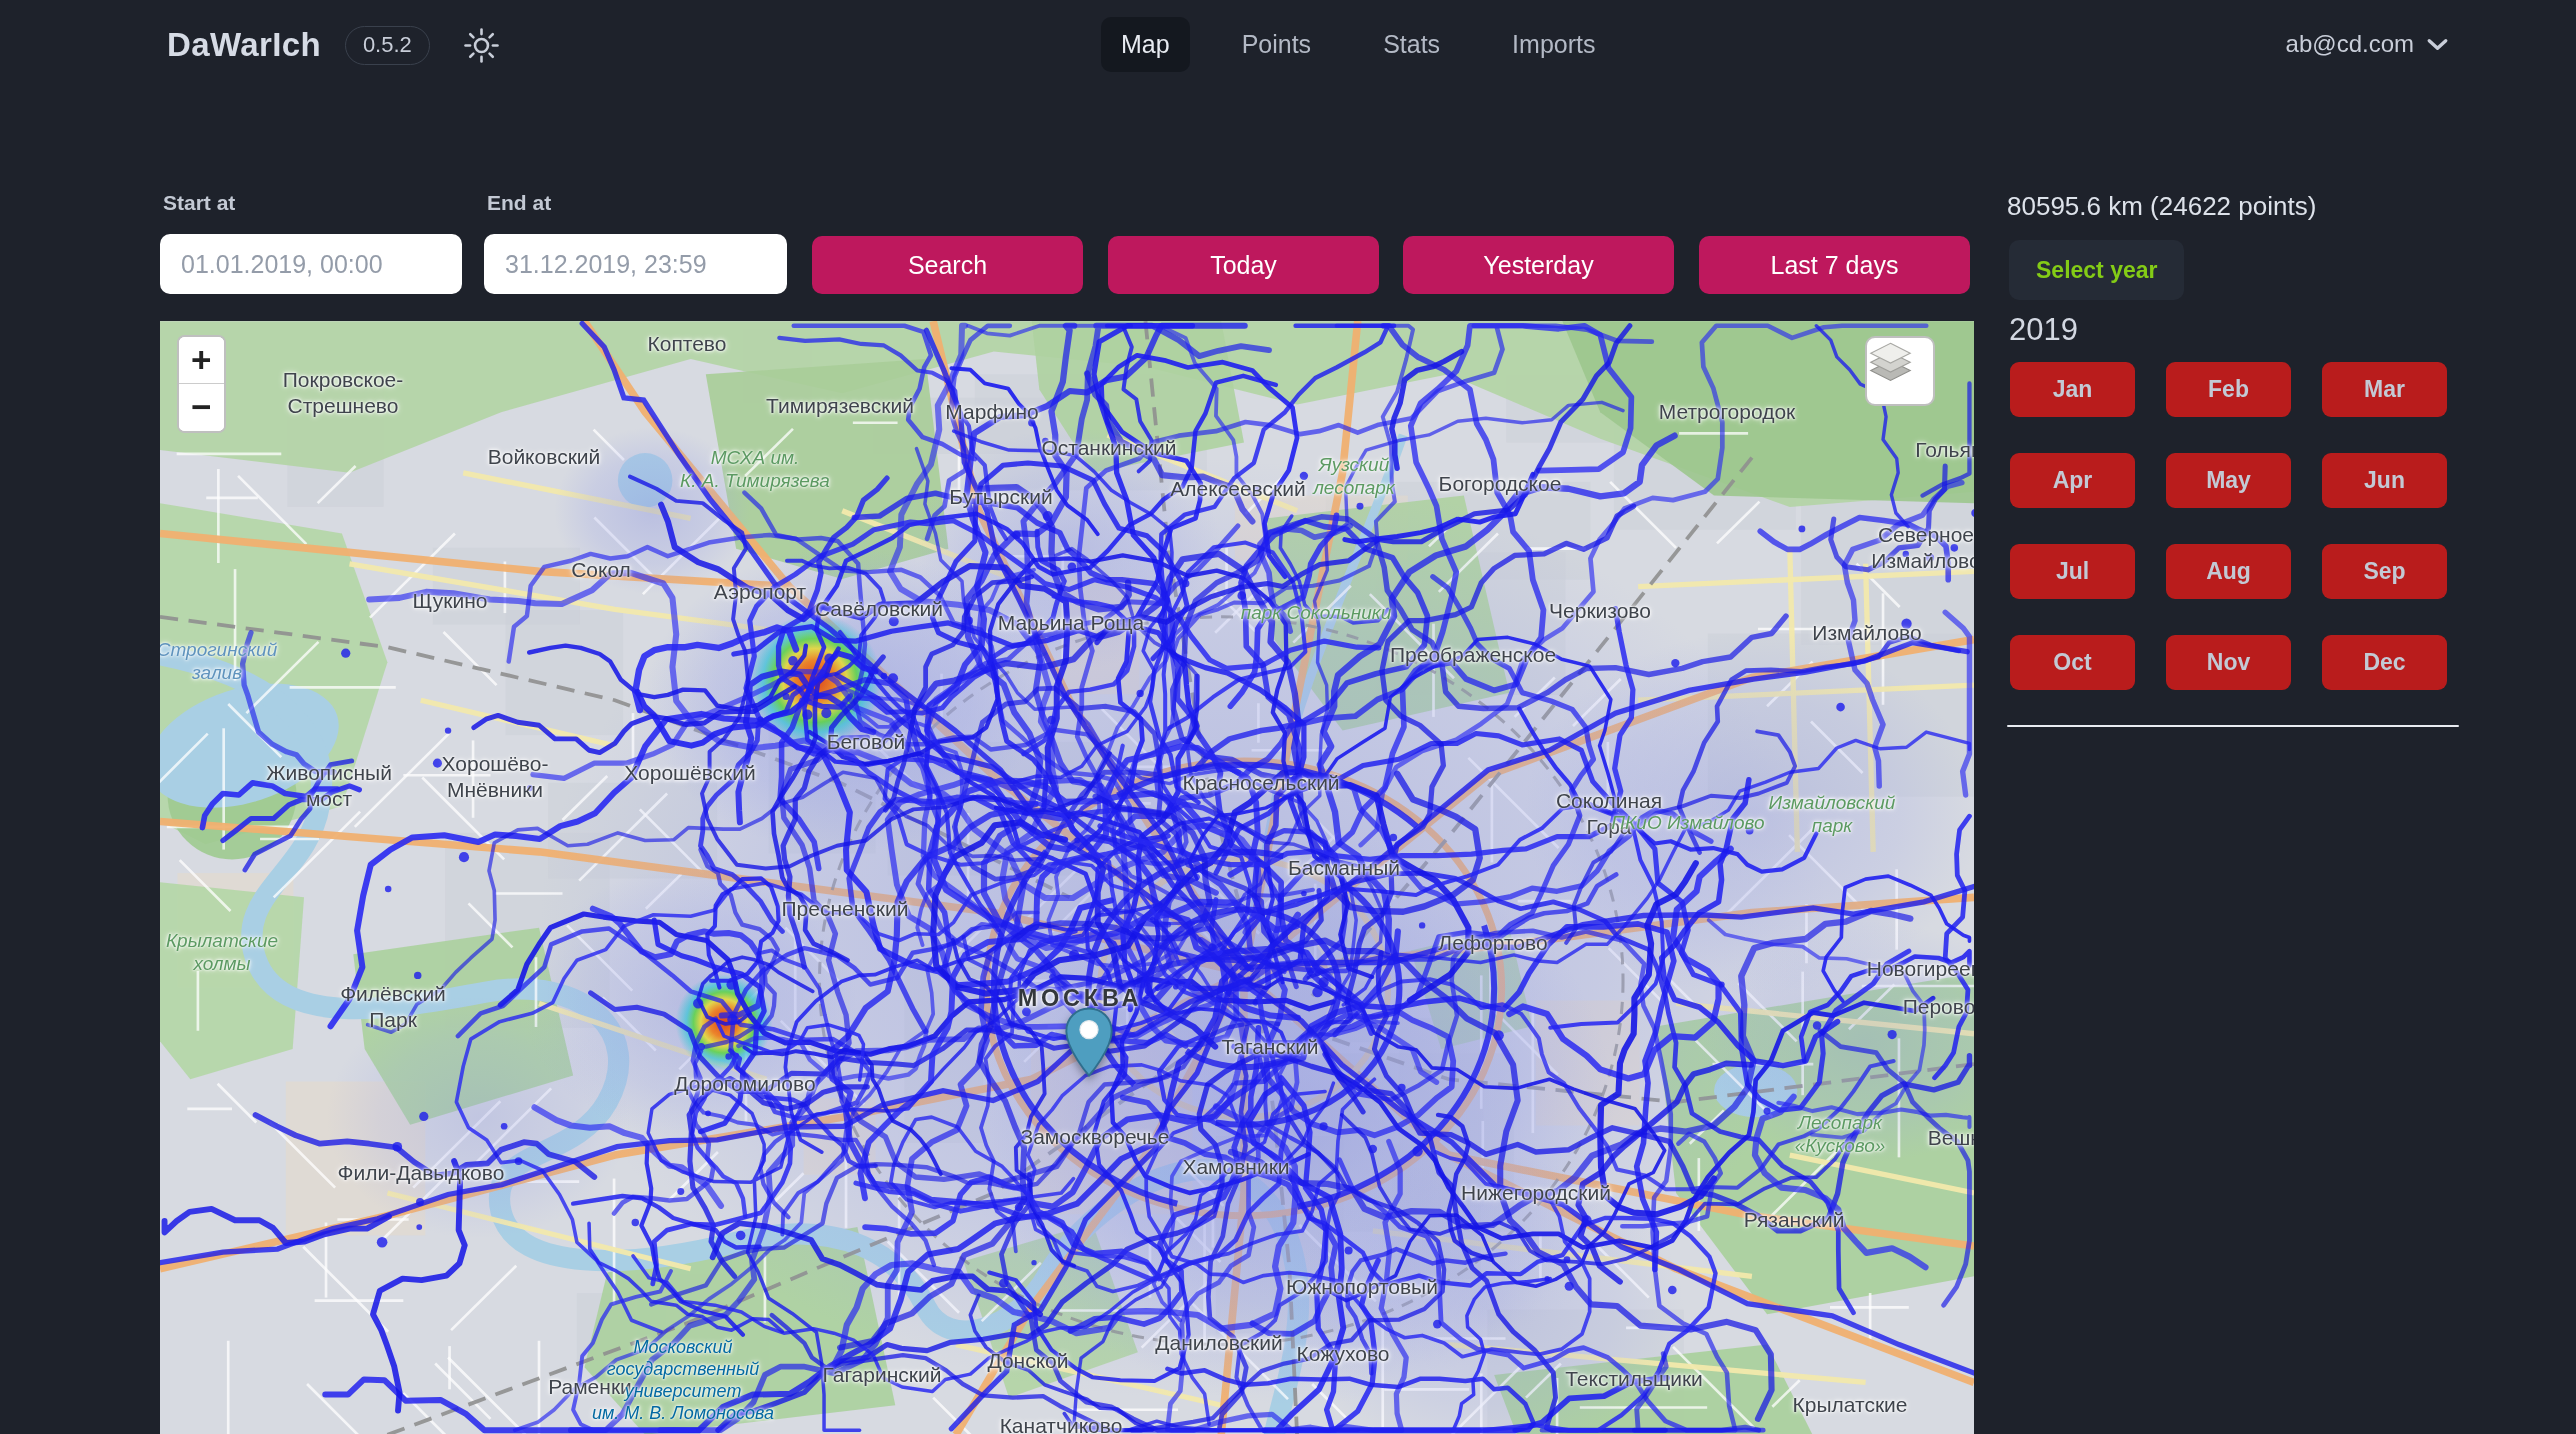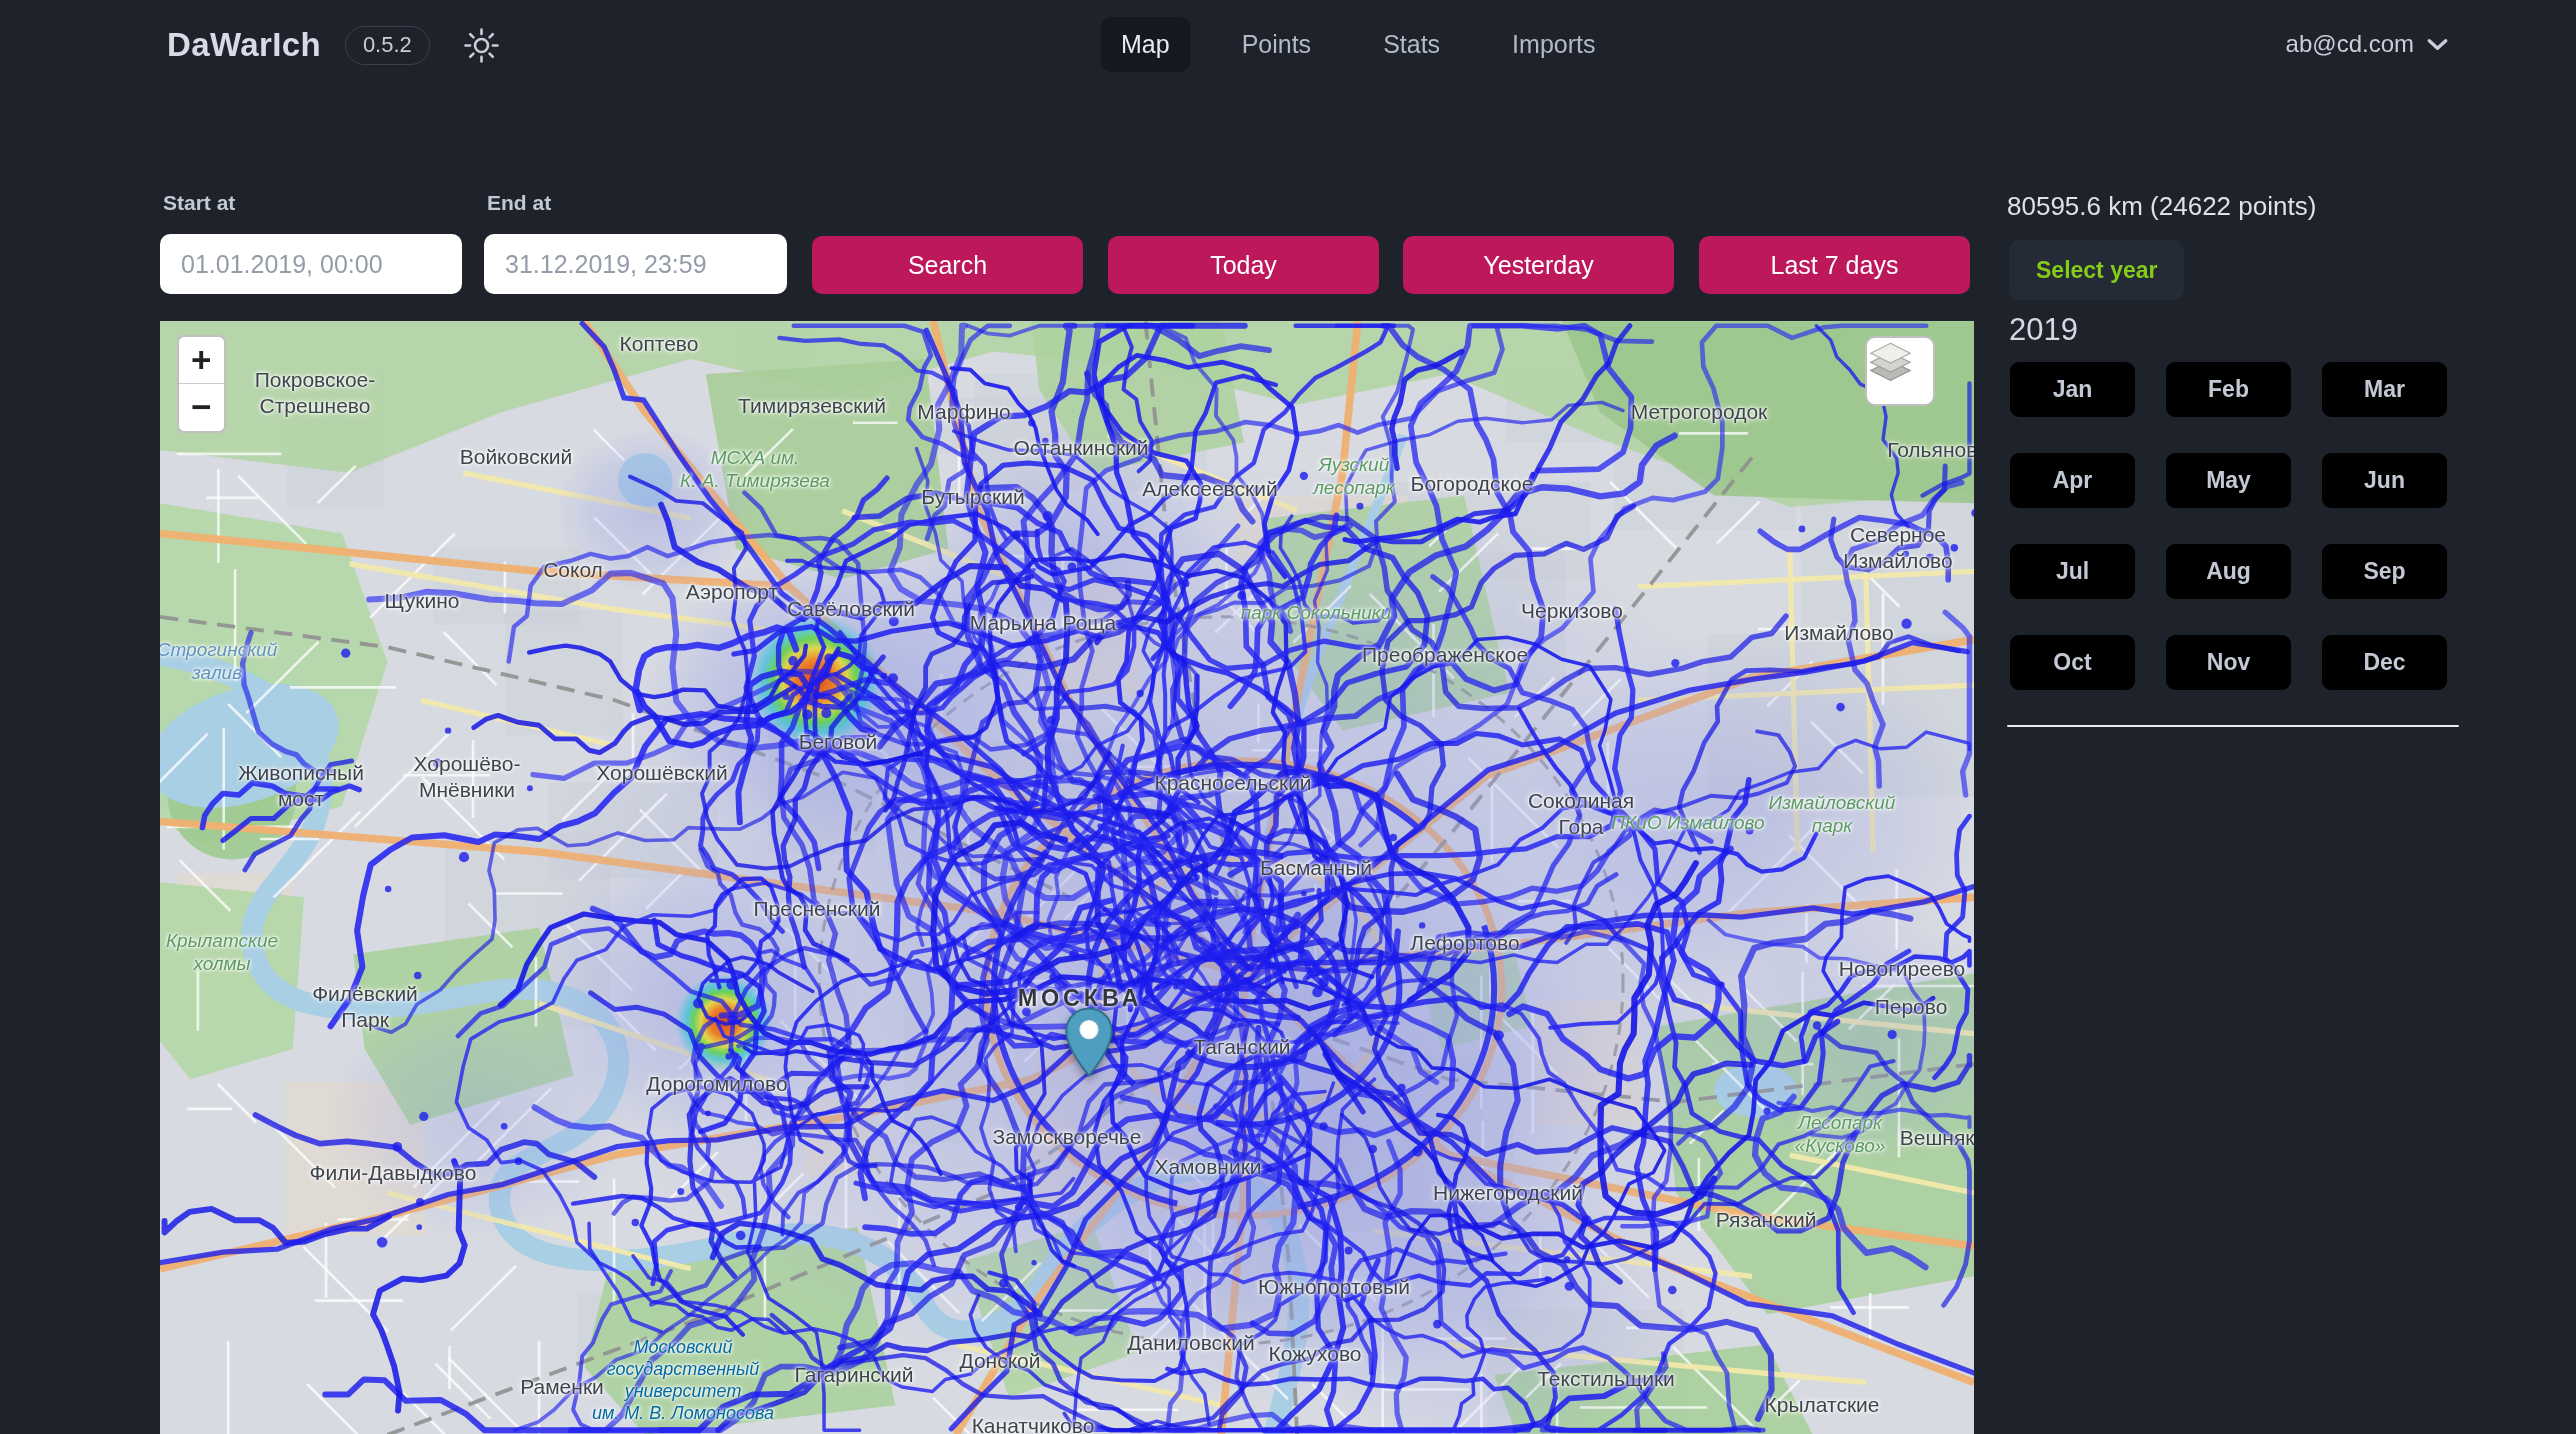--- a/index.html
+++ b/index.html
@@ -24,33 +24,33 @@
   .btn-blue{position:absolute;height:58px;background:#be185d;border:none;border-radius:10px;
     color:#fff;font-size:25px;font-family:inherit;cursor:pointer;}
   
   .stats-line{position:absolute;left:2007px;top:191px;font-size:26px;color:#dde2ea;}
   .select-year-btn{position:absolute;left:2009px;top:240px;height:60px;padding:0 27px;
     background:#252b36;border:none;border-radius:10px;color:#84cc16;font-size:23px;
     font-weight:700;font-family:inherit;cursor:pointer;}
   .year-heading{position:absolute;left:2009px;top:312px;font-size:31px;color:#d3d8e2;font-weight:500;}
   .months-grid{position:absolute;left:2010px;top:362px;display:grid;
     grid-template-columns:repeat(3,125px);column-gap:31px;row-gap:36px;}
-  .month-btn{height:55px;background:#000000;border:none;border-radius:9px;color:#c3c9d4;
+  .month-btn{height:55px;background:#b91c1c;border:none;border-radius:9px;color:#c3c9d4;
     font-size:23px;font-weight:600;font-family:inherit;cursor:pointer;}
   .sidebar-divider{position:absolute;left:2007px;top:725px;width:452px;height:2.3px;
     background:#e8ebf1;border-radius:1.5px;}
   
   .map-wrap{position:absolute;left:160px;top:321px;width:1814px;height:1114px;
     background:#d7dae1;overflow:hidden;cursor:grab;}
   .map-wrap svg{position:absolute;left:0;top:0;}
   .map-labels{position:absolute;left:0;top:0;width:100%;height:100%;pointer-events:none;}
   .mlabel{position:absolute;transform:translate(-50%,-50%);white-space:pre-line;
     text-align:center;line-height:1.22;
     text-shadow:0 0 3.8px rgba(255,255,255,.95),0 0 6.8px rgba(255,255,255,.9),0 0 2.3px rgba(255,255,255,1);}
-  .mlabel.d{font-size:21px;color:#3f444c;}
+  .mlabel.d{font-size:21px;color:#3f444c;margin-left:28px;}
   .mlabel.p{font-size:19px;color:#5c9a62;font-style:italic;}
   .mlabel.w{font-size:19px;color:#5f93bd;font-style:italic;}
   .mlabel.c{font-size:23.5px;color:#33373d;font-weight:700;letter-spacing:3.8px;}
   .mlabel.u{font-size:18px;color:#0369a1;font-style:italic;}
   .zoom-control{position:absolute;left:16.7px;top:13.6px;width:49px;background:#fff;
     border:2.3px solid rgba(0,0,0,.25);border-radius:7.6px;overflow:hidden;z-index:30;}
   .zoom-btn{width:100%;height:47px;display:flex;align-items:center;justify-content:center;
     font-size:35px;font-weight:700;color:#222;cursor:pointer;background:#fff;}
   .zoom-btn:first-child{border-bottom:1.5px solid #ccc;}
   .layers-control{position:absolute;right:39px;top:15px;width:70px;height:70px;background:#fff;

